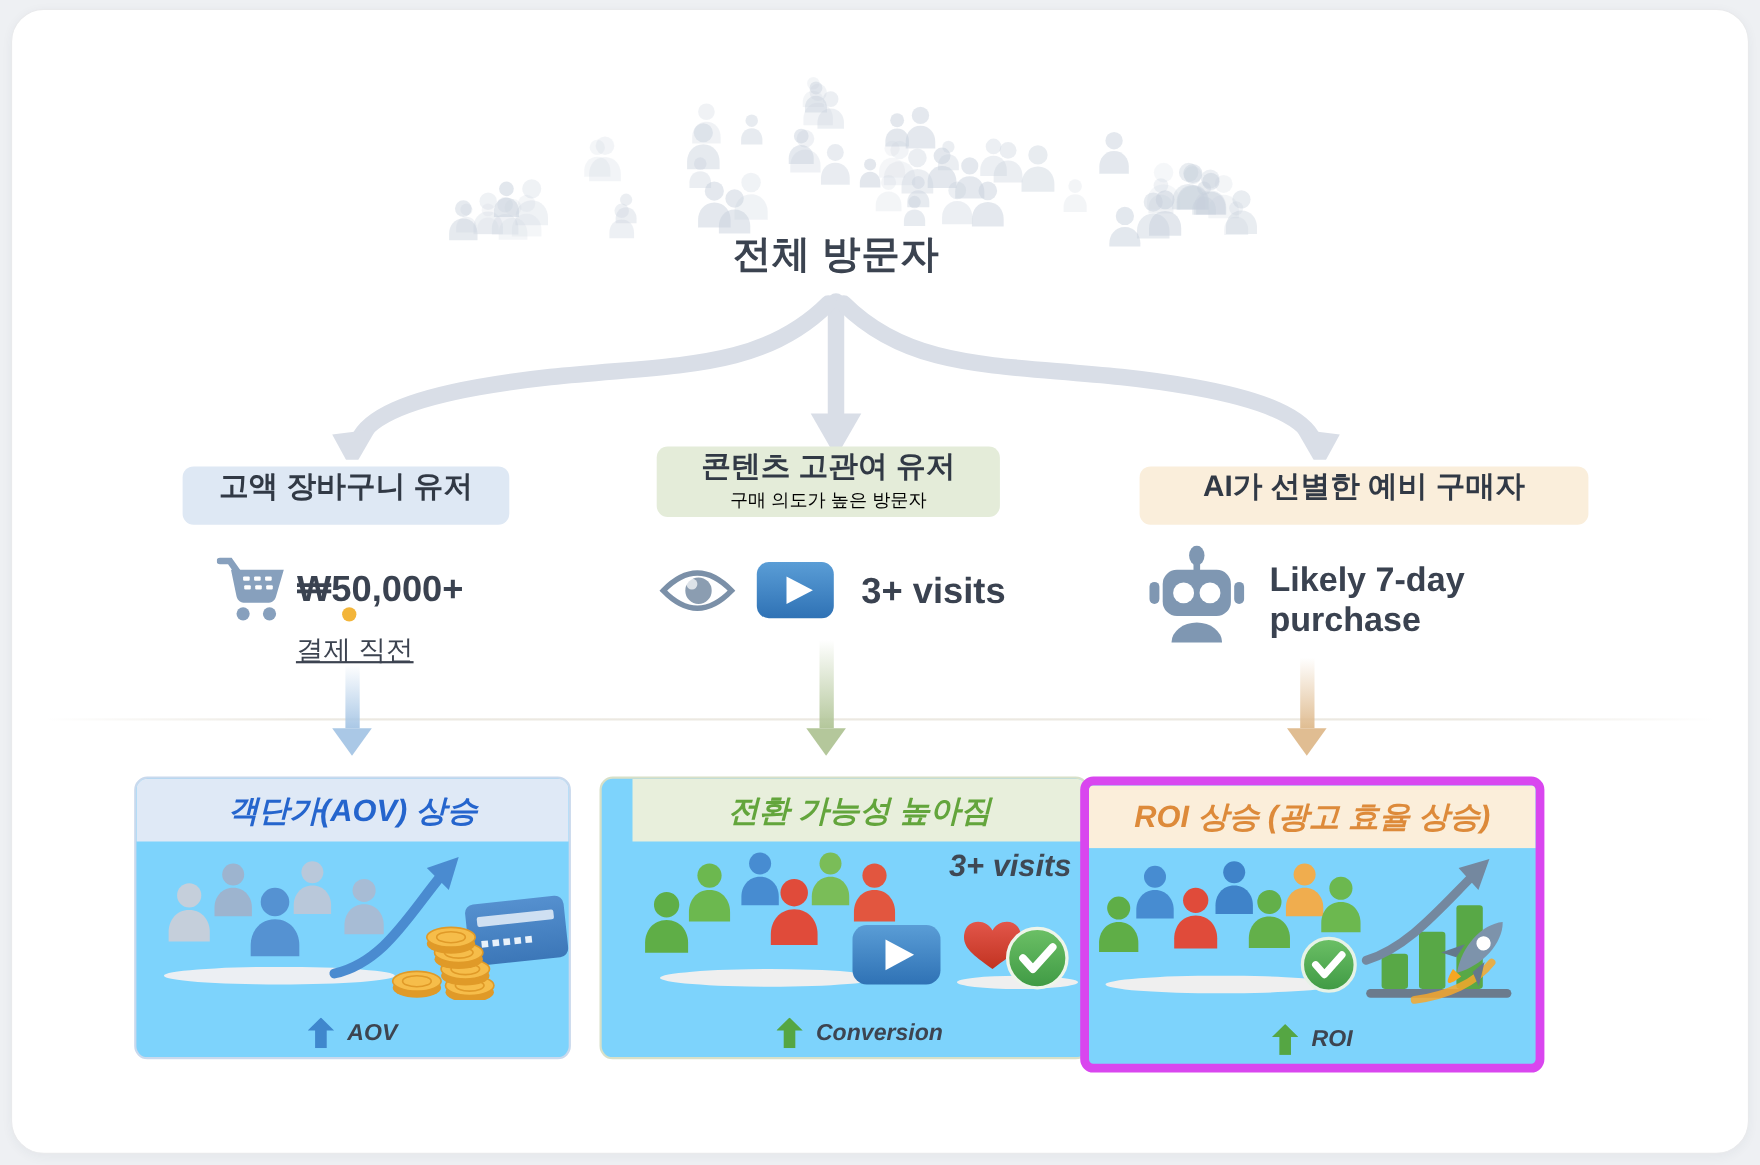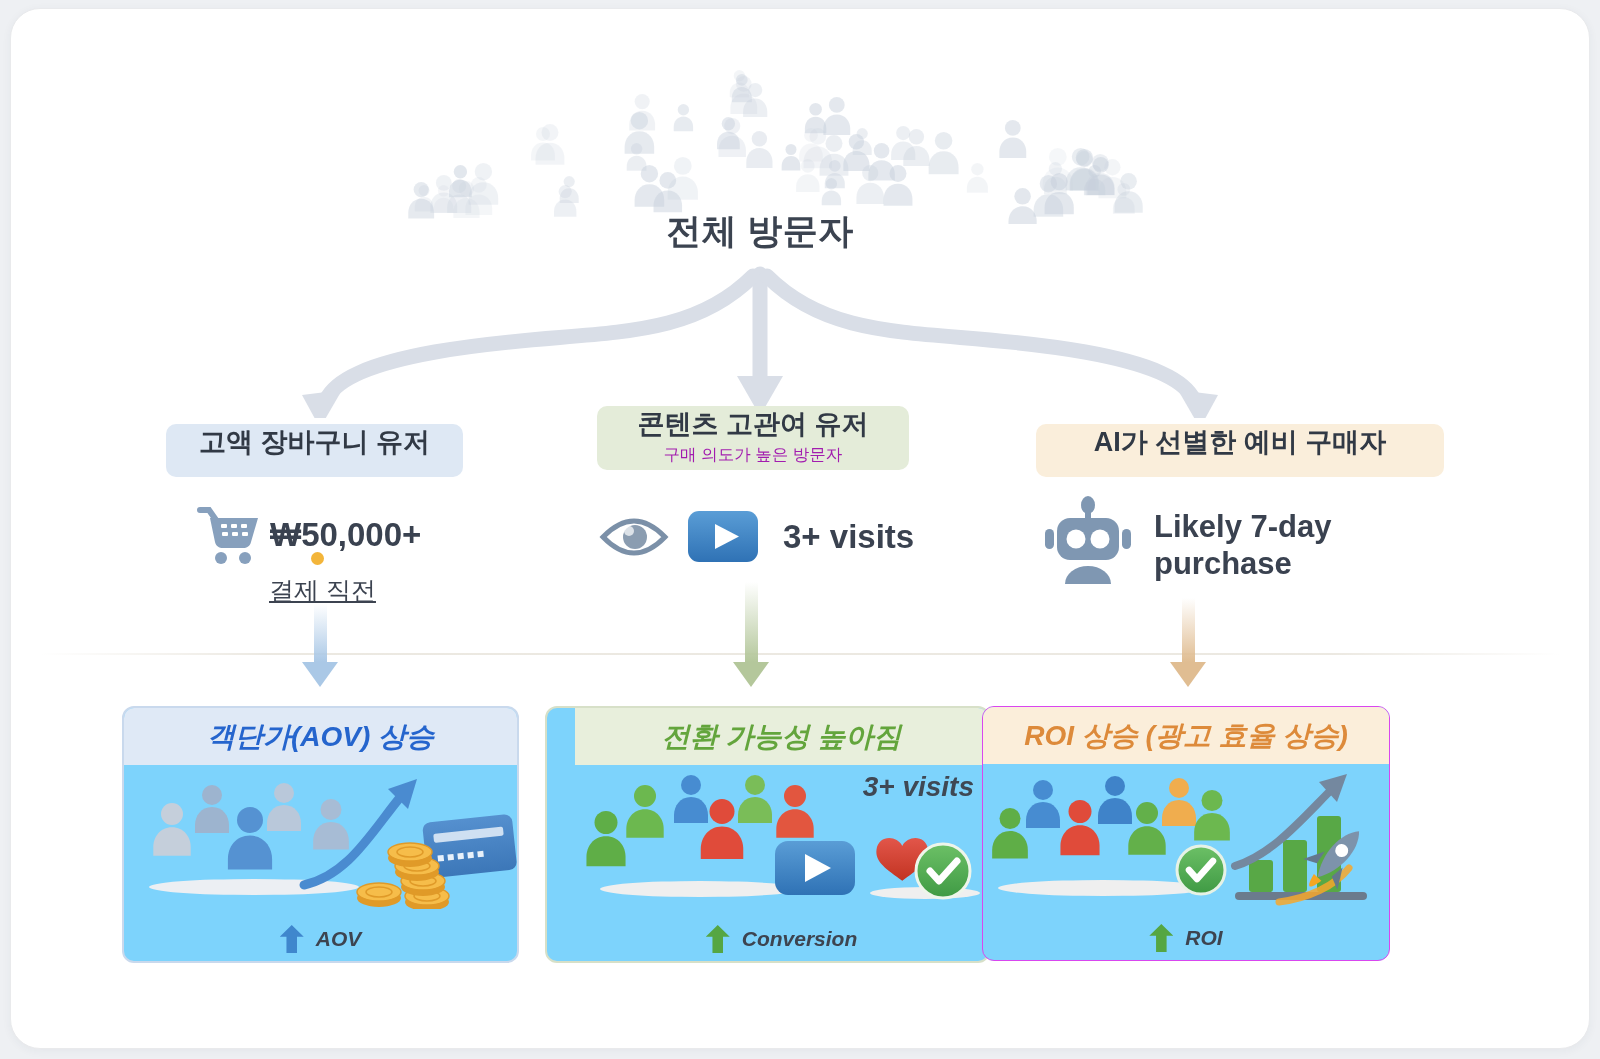--- a/index.html
+++ b/index.html
@@ -13,41 +13,41 @@
   .title{position:absolute;left:360px;top:208px;width:800px;margin:0;text-align:center;
          font-size:35px;font-weight:700;color:#3b4350;letter-spacing:.5px;}
   
   .branch{position:absolute;left:250px;top:264px;}
   
   .seg-label{position:absolute;border-radius:10px;display:flex;flex-direction:column;
              align-items:center;justify-content:flex-start;color:#313945;font-weight:700;font-size:27px;}
   .seg-blue{background:#dee8f4;}
   .seg-green{background:#e4ecd9;}
   .seg-orange{background:#faeedb;}
-  .seg-sub{font-size:16.5px;font-weight:400;color:#a21caf;margin-top:2px;}
+  .seg-sub{font-size:16.5px;font-weight:400;color:#000000;margin-top:2px;}
   
   .detail-ico{position:absolute;}
   .detail-value{position:absolute;font-size:33px;font-weight:700;color:#3a4250;white-space:nowrap;}
   .detail-value.wrap{white-space:normal;line-height:37px;font-size:31px;}
   .dot{position:absolute;width:13px;height:13px;border-radius:50%;background:#f3b53a;}
   .detail-caption{position:absolute;font-size:25px;font-weight:500;color:#3c4350;text-align:center;text-decoration:underline;}
   
   .divider{position:absolute;left:40px;right:40px;top:653px;height:2px;opacity:.8;
            background:linear-gradient(90deg,rgba(231,227,218,0),#e7e3da 15%,#e7e3da 85%,rgba(231,227,218,0));}
   .flow{position:absolute;width:36px;}
   .flow .stem{display:block;width:13px;height:100%;margin:0 auto;
               background:linear-gradient(to bottom,rgba(255,255,255,0),var(--c));}
   .flow .head{position:absolute;top:100%;left:50%;transform:translateX(-50%);width:0;height:0;
               border-left:18px solid transparent;border-right:18px solid transparent;
               border-top:25px solid var(--c);}
   
   .card{position:absolute;border-radius:12px;background:#7dd3fc;overflow:hidden;font-style:italic;}
   .card.blue{border:2px solid #c9d9ed;}
   .card.green{border:2px solid #d7e0c8;padding-left:28px;}
-  .card.orange{border:1px solid #d946ef;}
+  .card.orange{border:8px solid #d946ef;}
   .card-header{height:57px;display:flex;align-items:center;justify-content:center;
                font-size:28px;font-weight:700;}
   .card.blue .card-header{background:#dfe9f6;color:#2565cd;}
   .card.green .card-header{background:#e8efdc;color:#63a53c;}
   .card.orange .card-header{background:#fbeeda;color:#dd8a3a;}
   .card-body{position:relative;height:calc(100% - 57px);}
   .illus{position:absolute;left:0;top:2px;}
   .metric{position:absolute;left:0;right:0;bottom:8px;display:flex;align-items:center;
           justify-content:center;gap:12px;font-size:21px;font-weight:700;color:#3d4450;}
   .up-arrow{display:inline-block;width:24px;height:28px;

